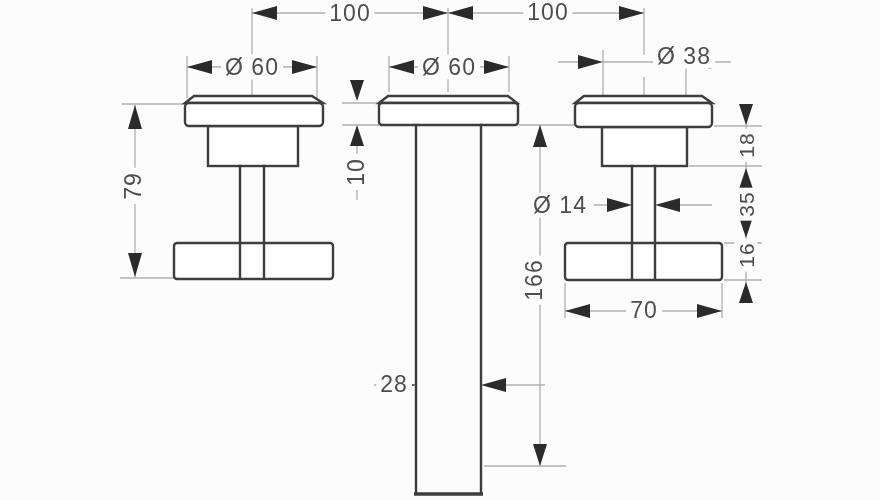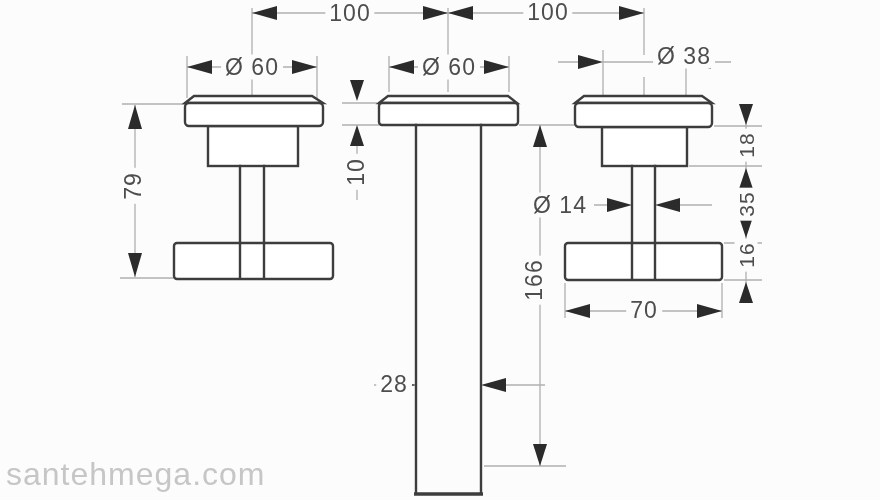--- a/index.html
+++ b/index.html
@@ -132,15 +132,14 @@
   <div class="lbl rot mask" style="left:534px;top:280px;">166</div>
 
   <div class="lbl mask" style="left:560px;top:205px;">Ø 14</div>
   <div class="lbl mask" style="left:358px;top:384px;margin-left:36px;">28</div>
   <div class="lbl mask" style="left:644px;top:310px;">70</div>
 
   <div class="lbl rot small mask" style="left:746px;top:145px;">18</div>
   <div class="lbl rot small mask" style="left:746px;top:204px;">35</div>
   <div class="lbl rot small mask" style="left:746px;top:255px;">16</div>
 
-  <div class="lbl watermark">santehmega.com</div>
 
 </div>
 
 </body></html>

